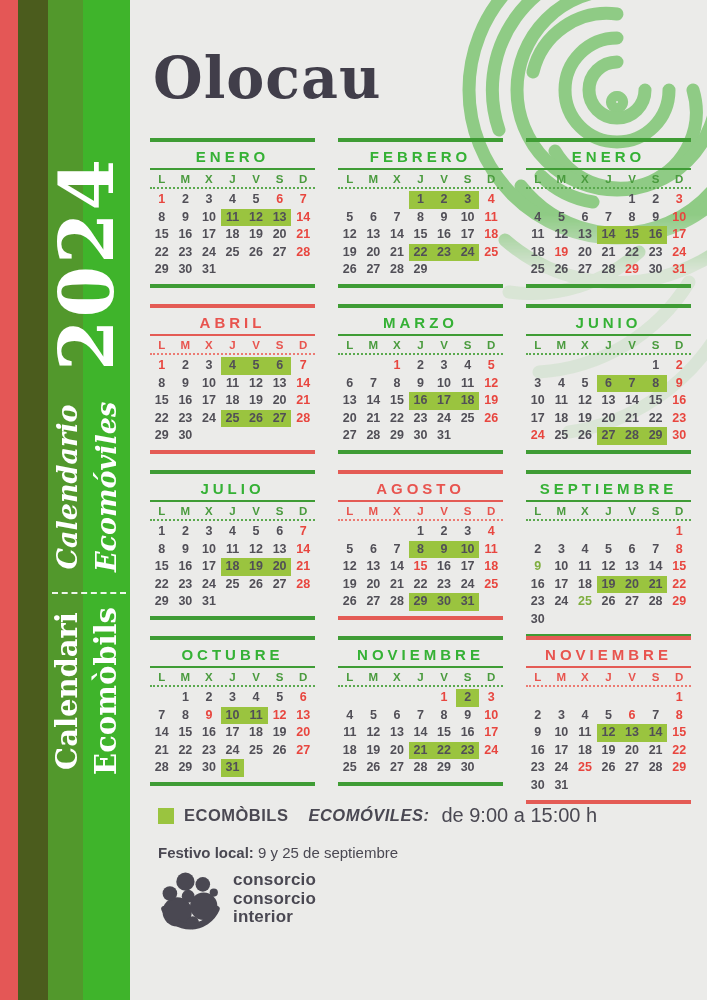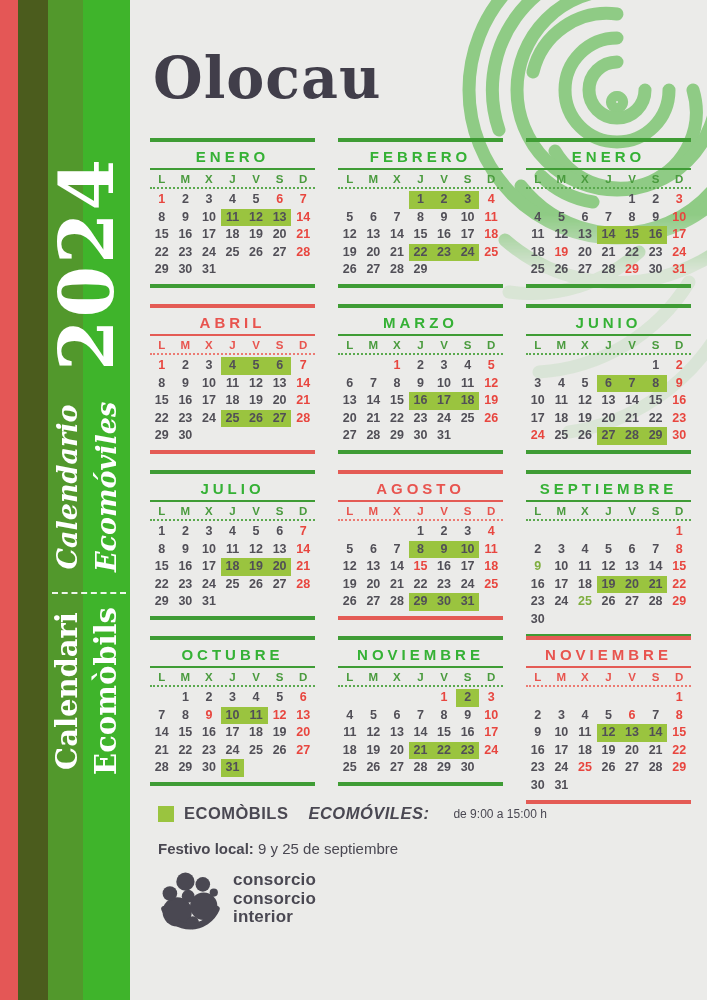--- a/index.html
+++ b/index.html
@@ -62,21 +62,21 @@
   .dcell.hol{color:#e8463f;}
   .dcell.loc{color:#7fae3f;}
   .dcell.eco{background:#9ac43f;}
   .month .bar.bottom{margin-top:5px;}
   
   .legend{position:absolute;left:158px;top:804px;color:#4a4852;}
   .leg-line1{display:flex;align-items:center;font-size:16.5px;}
   .swatch{width:16px;height:16px;background:#9ac43f;margin-right:10px;}
   .leg-ca{font-weight:bold;letter-spacing:.5px;}
   .leg-es{font-weight:bold;font-style:italic;margin-left:20px;letter-spacing:.5px;}
-  .leg-hours{margin-left:24px;font-size:12px;}
+  .leg-hours{margin-left:12px;font-size:20px;}
   .leg-line2{margin-top:17px;font-size:15px;}
   .leg-fest-label{font-weight:bold;}
   
   .logo{position:absolute;left:158px;top:867px;display:flex;align-items:center;color:#4a4852;}
   .logo-text{margin-left:11px;font-weight:bold;font-size:17px;line-height:18.5px;letter-spacing:.2px;}
 </style>
 </head>
 <body>
 
 <div class="stripe red"></div>

